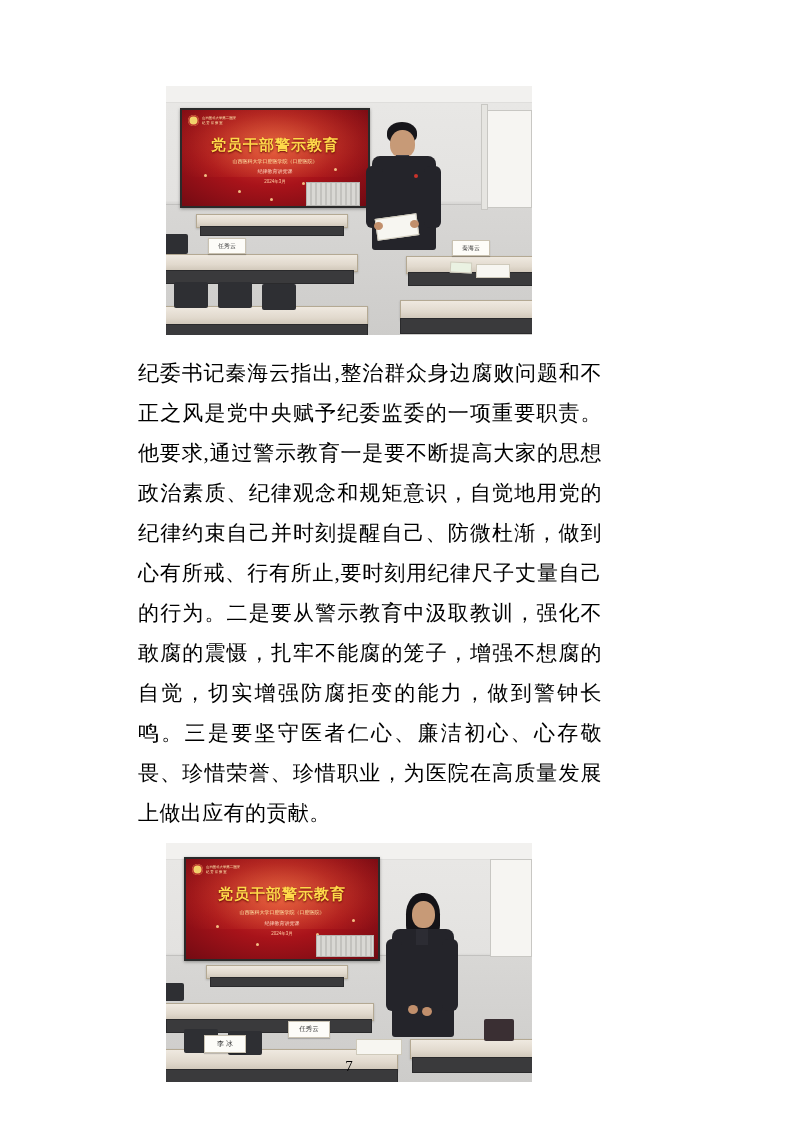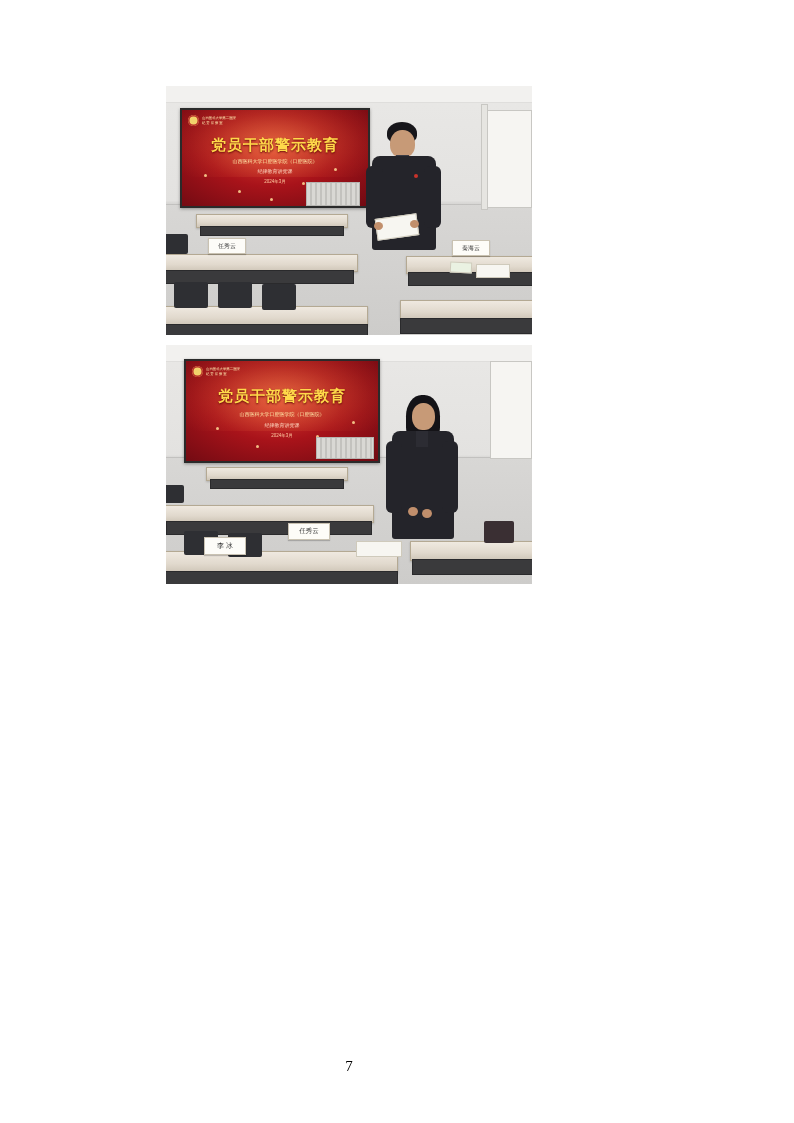--- a/index.html
+++ b/index.html
@@ -314,20 +314,21 @@
       <div class="chair" style="left:-6px; top:148px; width:28px; height:20px;"></div>
 
       <div class="nameplate" style="left:42px; top:152px; width:36px; height:14px; font-size:6px;">任秀云</div>
       <div class="nameplate" style="right:42px; top:154px; width:36px; height:14px; font-size:6px;">秦海云</div>
 
       <div class="paper-sheet" style="right:22px; top:178px; width:32px; height:12px; transform:rotate(0deg);"></div>
       <div class="paper-sheet" style="right:60px; top:176px; width:20px; height:9px; transform:rotate(3deg); background:#eaf2e2;"></div>
     </div>
   </div>
 
+  <p class="para p1 indent">纪委书记秦海云指出,整治群众身边腐败问题和不正之风是党中央赋予纪委监委的一项重要职责。他要求,通过警示教育一是要不断提高大家的思想政治素质、纪律观念和规矩意识，自觉地用党的纪律约束自己并时刻提醒自己、防微杜渐，做到心有所戒、行有所止,要时刻用纪律尺子丈量自己的行为。二是要从警示教育中汲取教训，强化不敢腐的震慑，扎牢不能腐的笼子，增强不想腐的自觉，切实增强防腐拒变的能力，做到警钟长鸣。三是要坚守医者仁心、廉洁初心、心存敬畏、珍惜荣誉、珍惜职业，为医院在高质量发展上做出应有的贡献。</p>
 
   <div class="figure second">
     <div class="photo two">
       <div class="wall"></div>
       <div class="ceiling"></div>
       <div class="wall-line" style="top:112px;"></div>
 
       <div class="screen" style="left:18px; top:14px; width:192px; height:100px;">
         <div class="glow"></div>
         <div class="spark" style="left:30px; top:66px;"></div>

